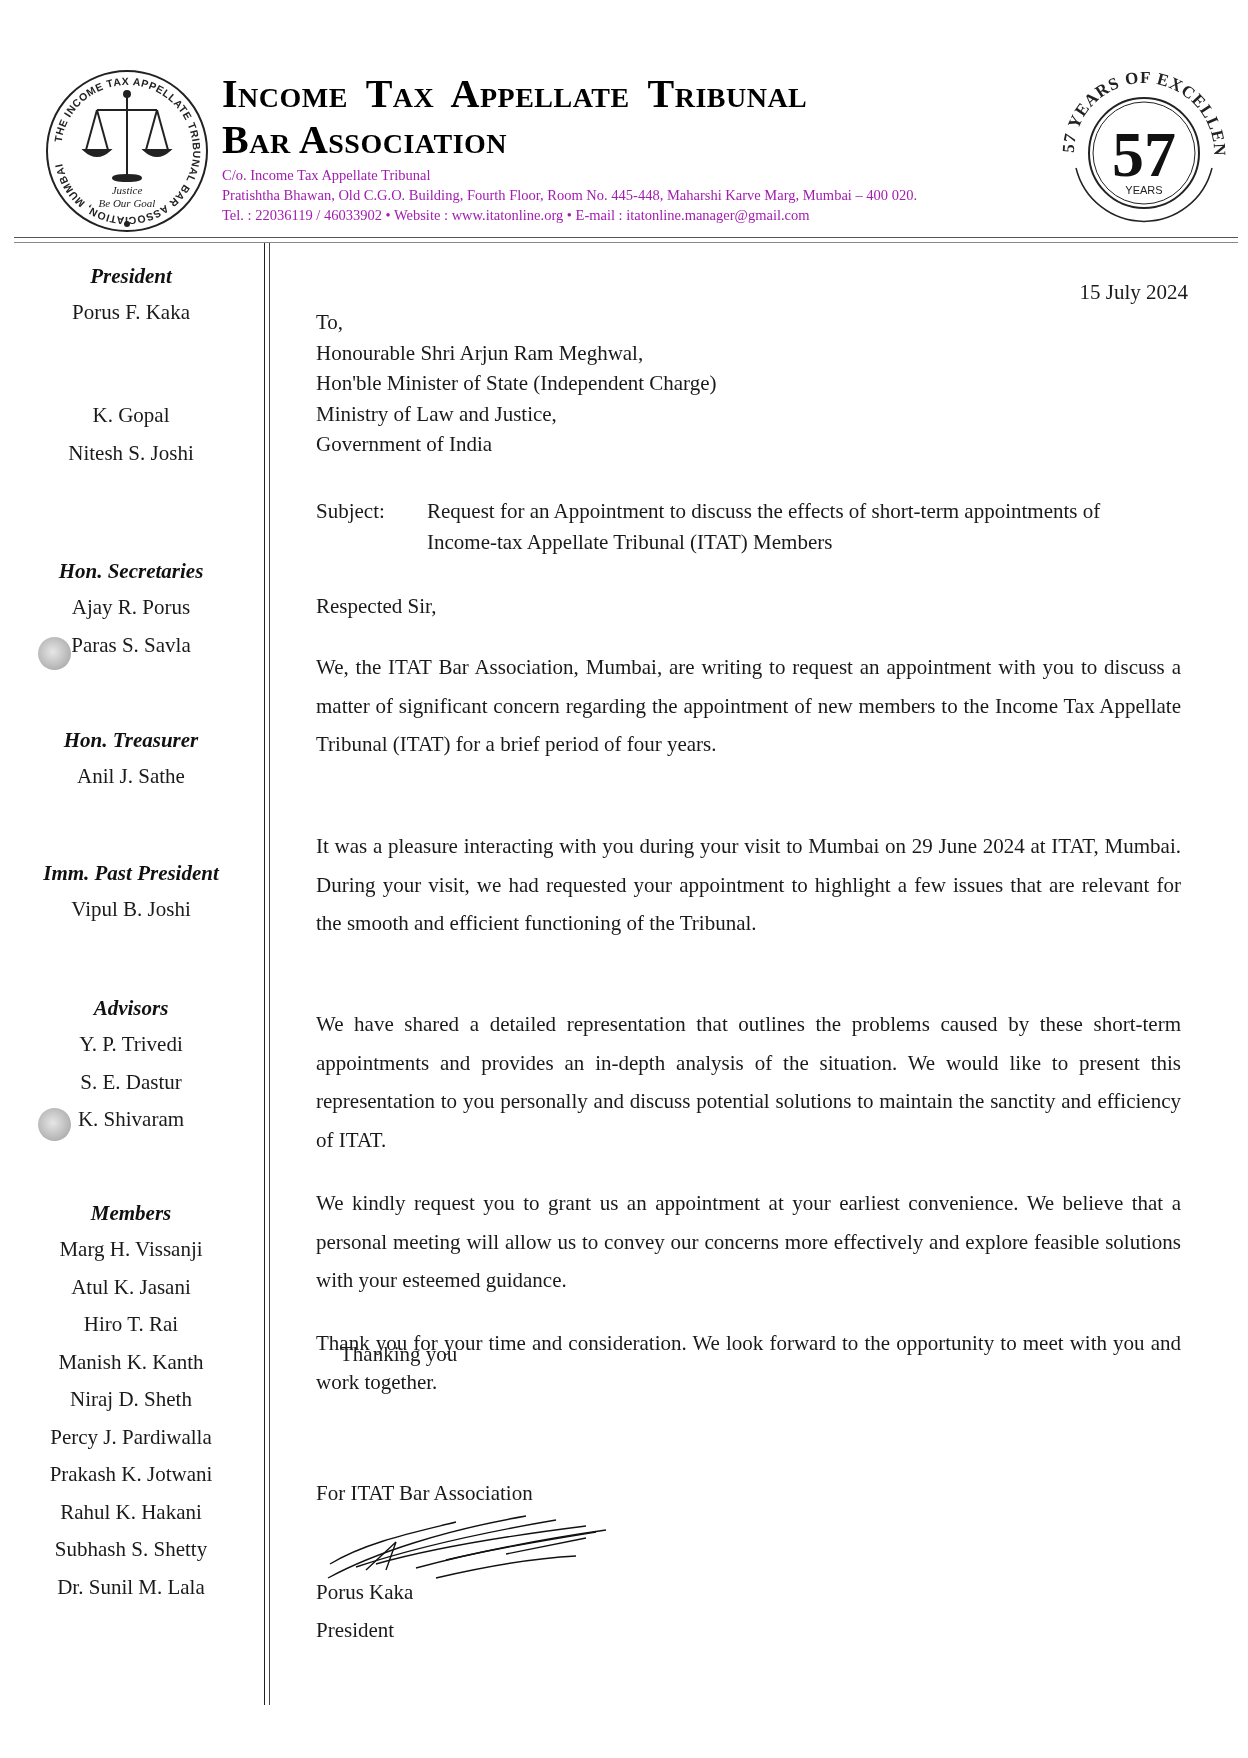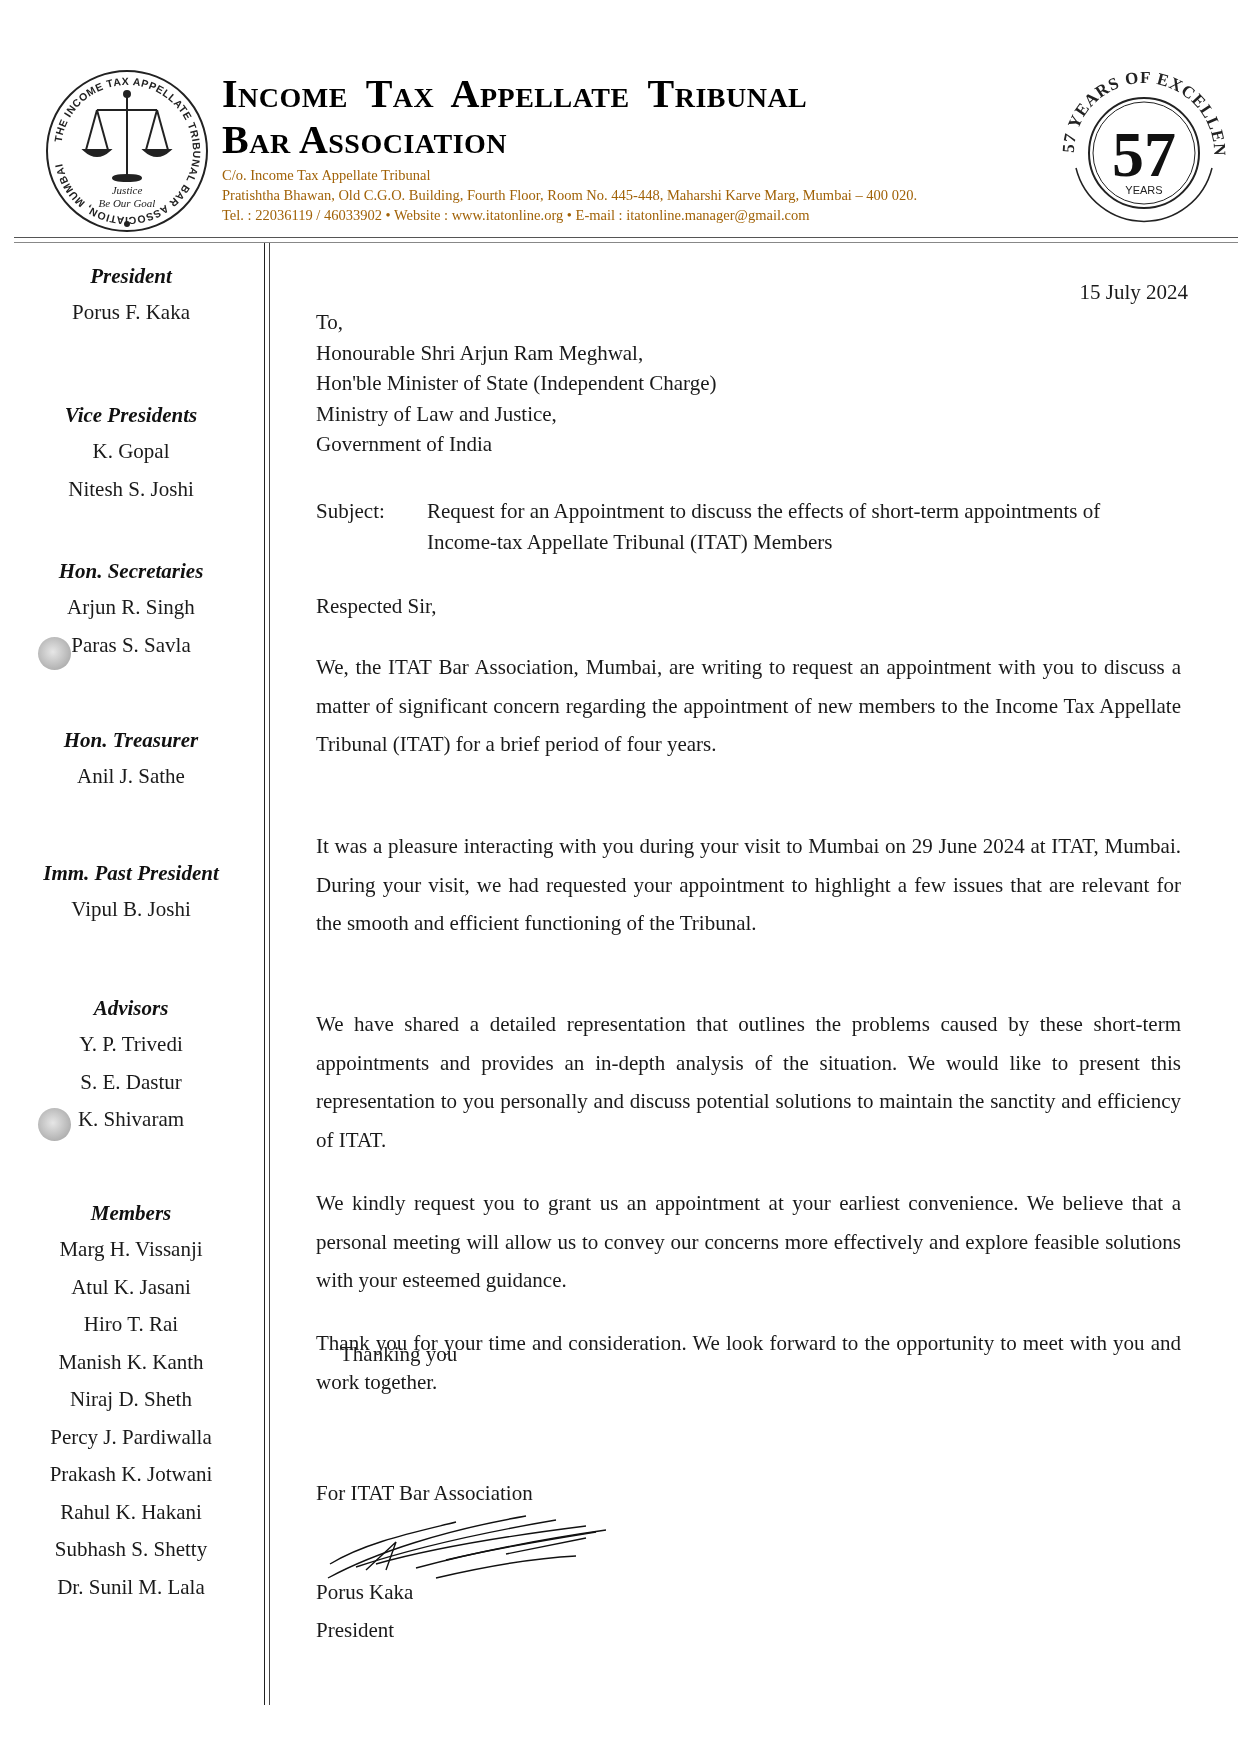--- a/index.html
+++ b/index.html
@@ -10,21 +10,21 @@
 
   
   .seal { position: absolute; left: 42px; top: 66px; width: 170px; height: 170px; }
   .badge { position: absolute; left: 1052px; top: 58px; width: 180px; height: 170px; }
 
   .org-title { position: absolute; left: 222px; top: 74px; font-weight: bold; color: #000000; letter-spacing: 0.5px; line-height: 1; }
   .org-title .line1 { font-size: 40px; white-space: nowrap; font-variant: small-caps; }
   .org-title .line2 { font-size: 40px; white-space: nowrap; font-variant: small-caps; margin-top: 6px; }
   .org-title .line1 { word-spacing: 8px; }
 
-  .addr { position: absolute; left: 222px; font-size: 14.5px; color: #a16207; white-space: nowrap; line-height: 1; }
+  .addr { position: absolute; left: 222px; font-size: 14.5px; color: #a21caf; white-space: nowrap; line-height: 1; }
   .addr.l1 { top: 168px; }
   .addr.l2 { top: 188px; }
   .addr.l3 { top: 208px; }
 
   .rule-top { position: absolute; left: 14px; right: 10px; top: 237px; height: 0; border-top: 1.5px solid #555; }
   .rule-top2 { position: absolute; left: 14px; right: 10px; top: 242px; height: 0; border-top: 1px solid #888; }
 
   .vline1 { position: absolute; left: 264px; top: 243px; width: 0; height: 1462px; border-left: 1.5px solid #222; }
   .vline2 { position: absolute; left: 269px; top: 243px; width: 0; height: 1462px; border-left: 1.5px solid #444; }
   .sb-group { position: absolute; left: 0; width: 262px; text-align: center; }
@@ -113,27 +113,26 @@
   <div class="rule-top2"></div>
   <div class="vline1"></div>
   <div class="vline2"></div>
 
   <div>
     <div class="sb-group" style="top:258px">
       <div class="sb-title">President</div>
       <div class="sb-name">Porus F. Kaka</div>
     </div>
     <div class="sb-group" style="top:397px">
-      <div class="sb-title">Vice Presidents</div>
       <div class="sb-name">K. Gopal</div>
       <div class="sb-name">Nitesh S. Joshi</div>
     </div>
     <div class="sb-group" style="top:553px">
       <div class="sb-title">Hon. Secretaries</div>
-      <div class="sb-name">Arjun R. Singh</div>
+      <div class="sb-name">Ajay R. Porus</div>
       <div class="sb-name">Paras S. Savla</div>
     </div>
     <div class="sb-group" style="top:722px">
       <div class="sb-title">Hon. Treasurer</div>
       <div class="sb-name">Anil J. Sathe</div>
     </div>
     <div class="sb-group" style="top:855px">
       <div class="sb-title">Imm. Past President</div>
       <div class="sb-name">Vipul B. Joshi</div>
     </div>

